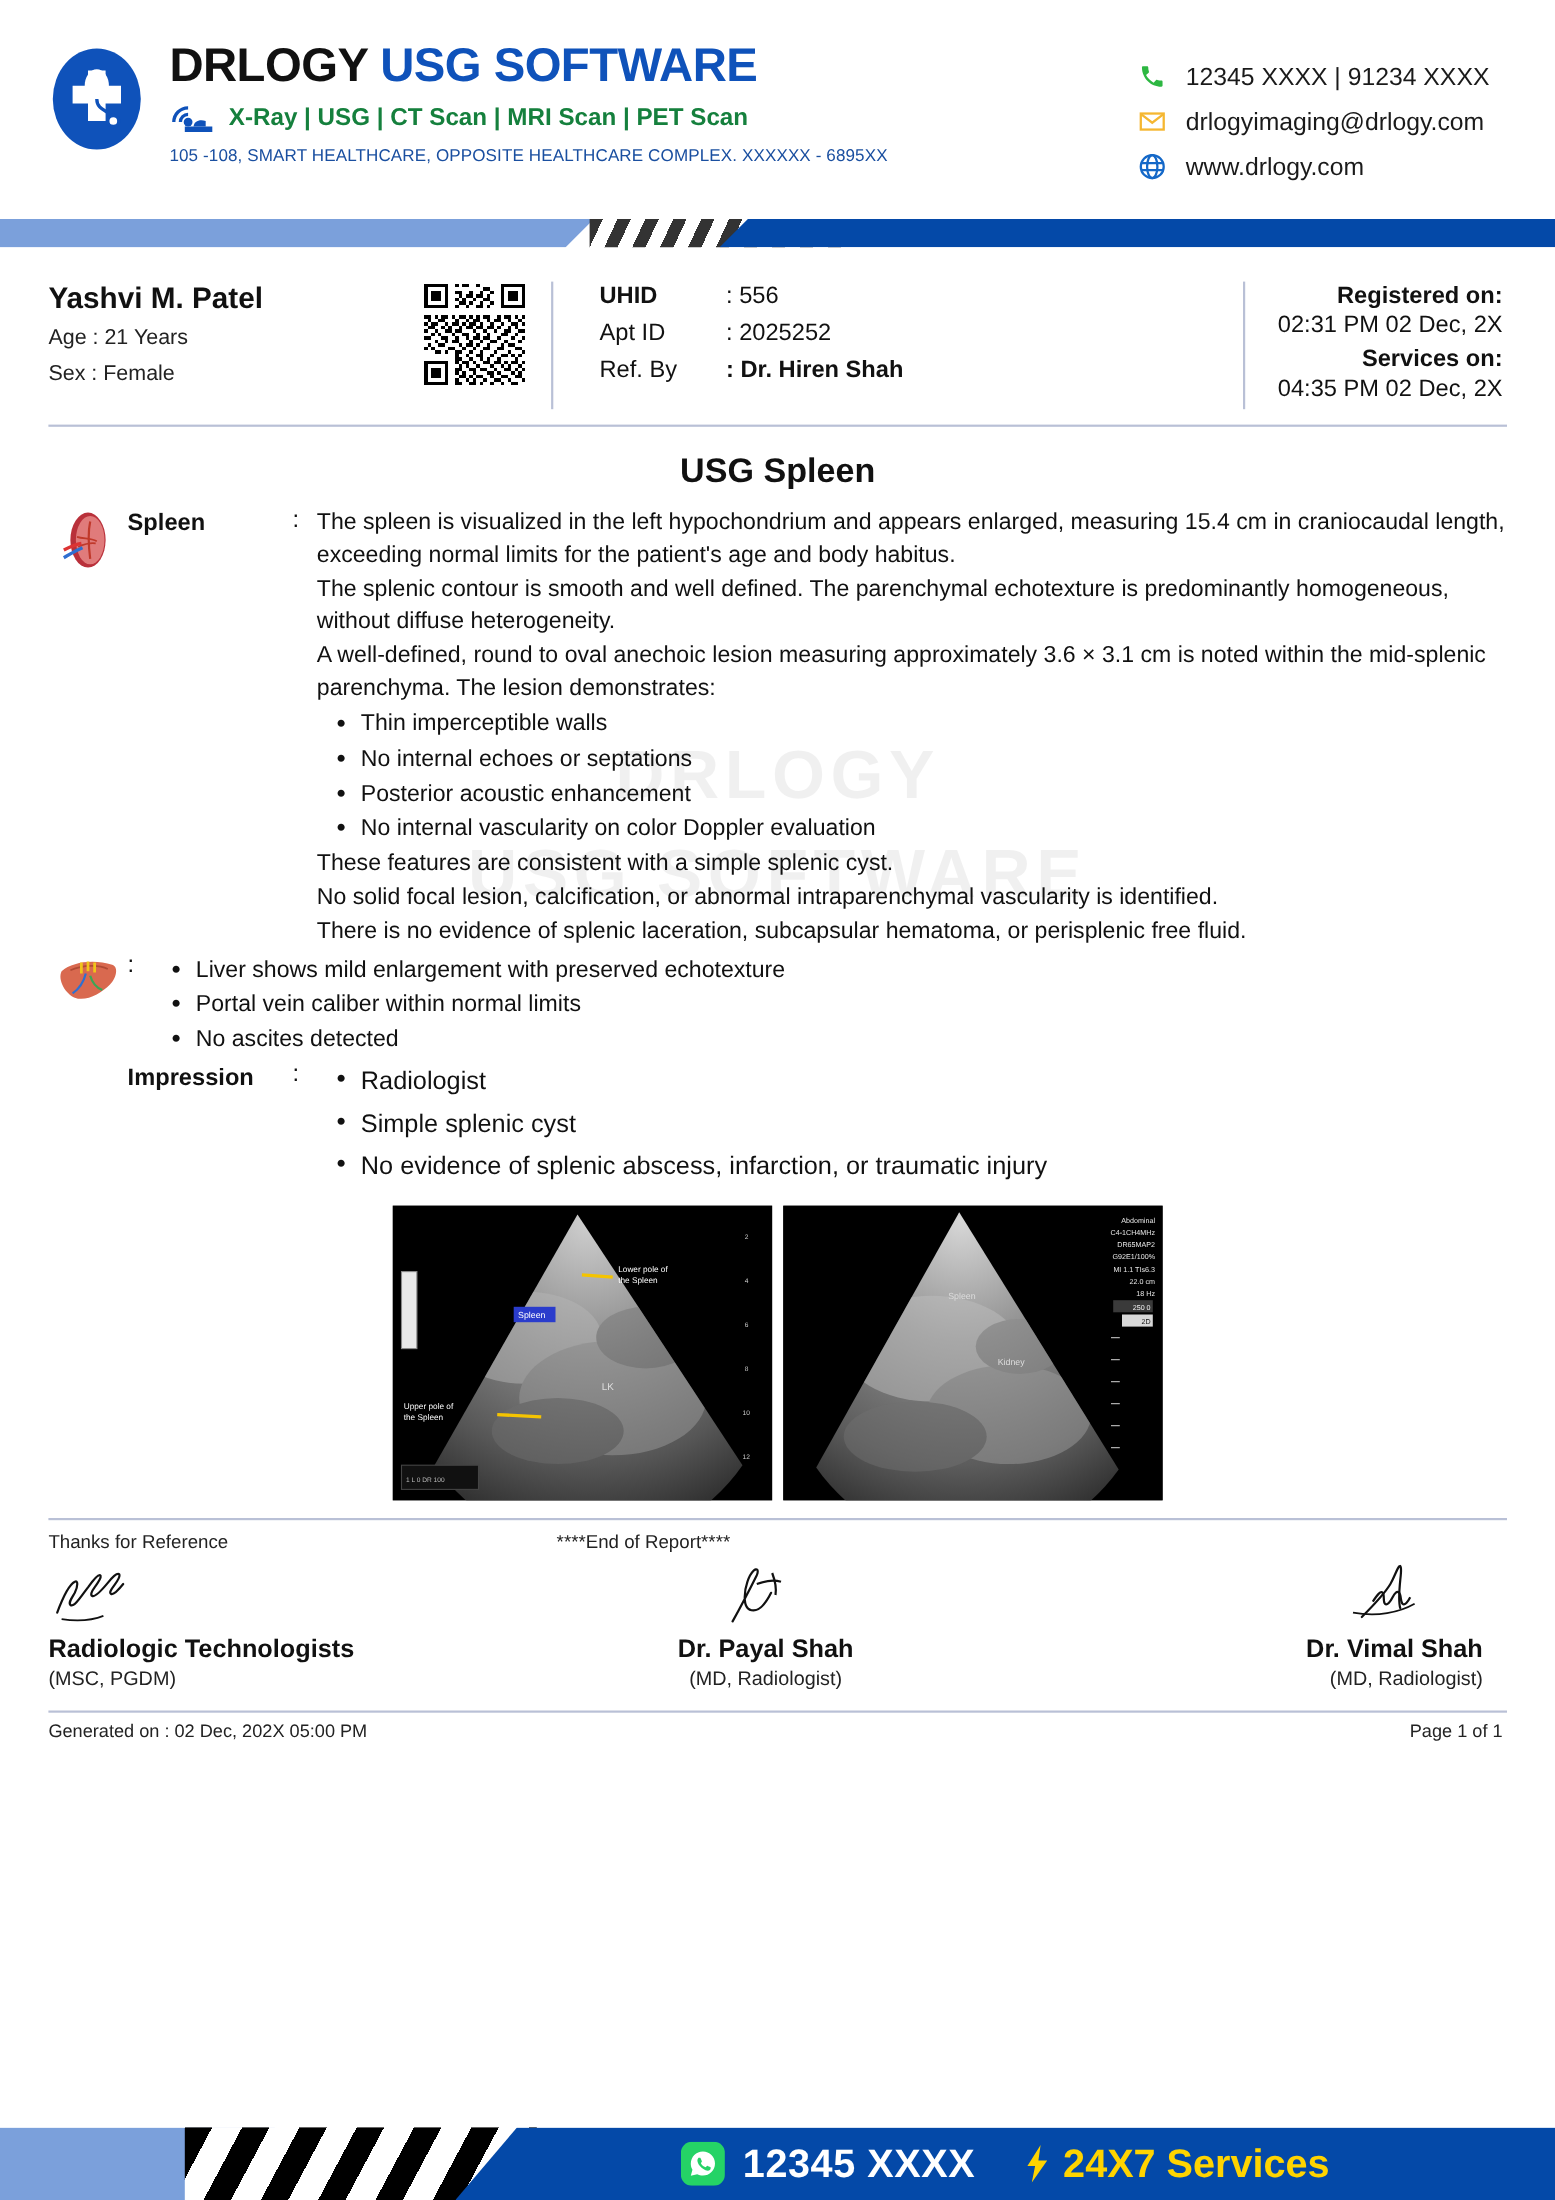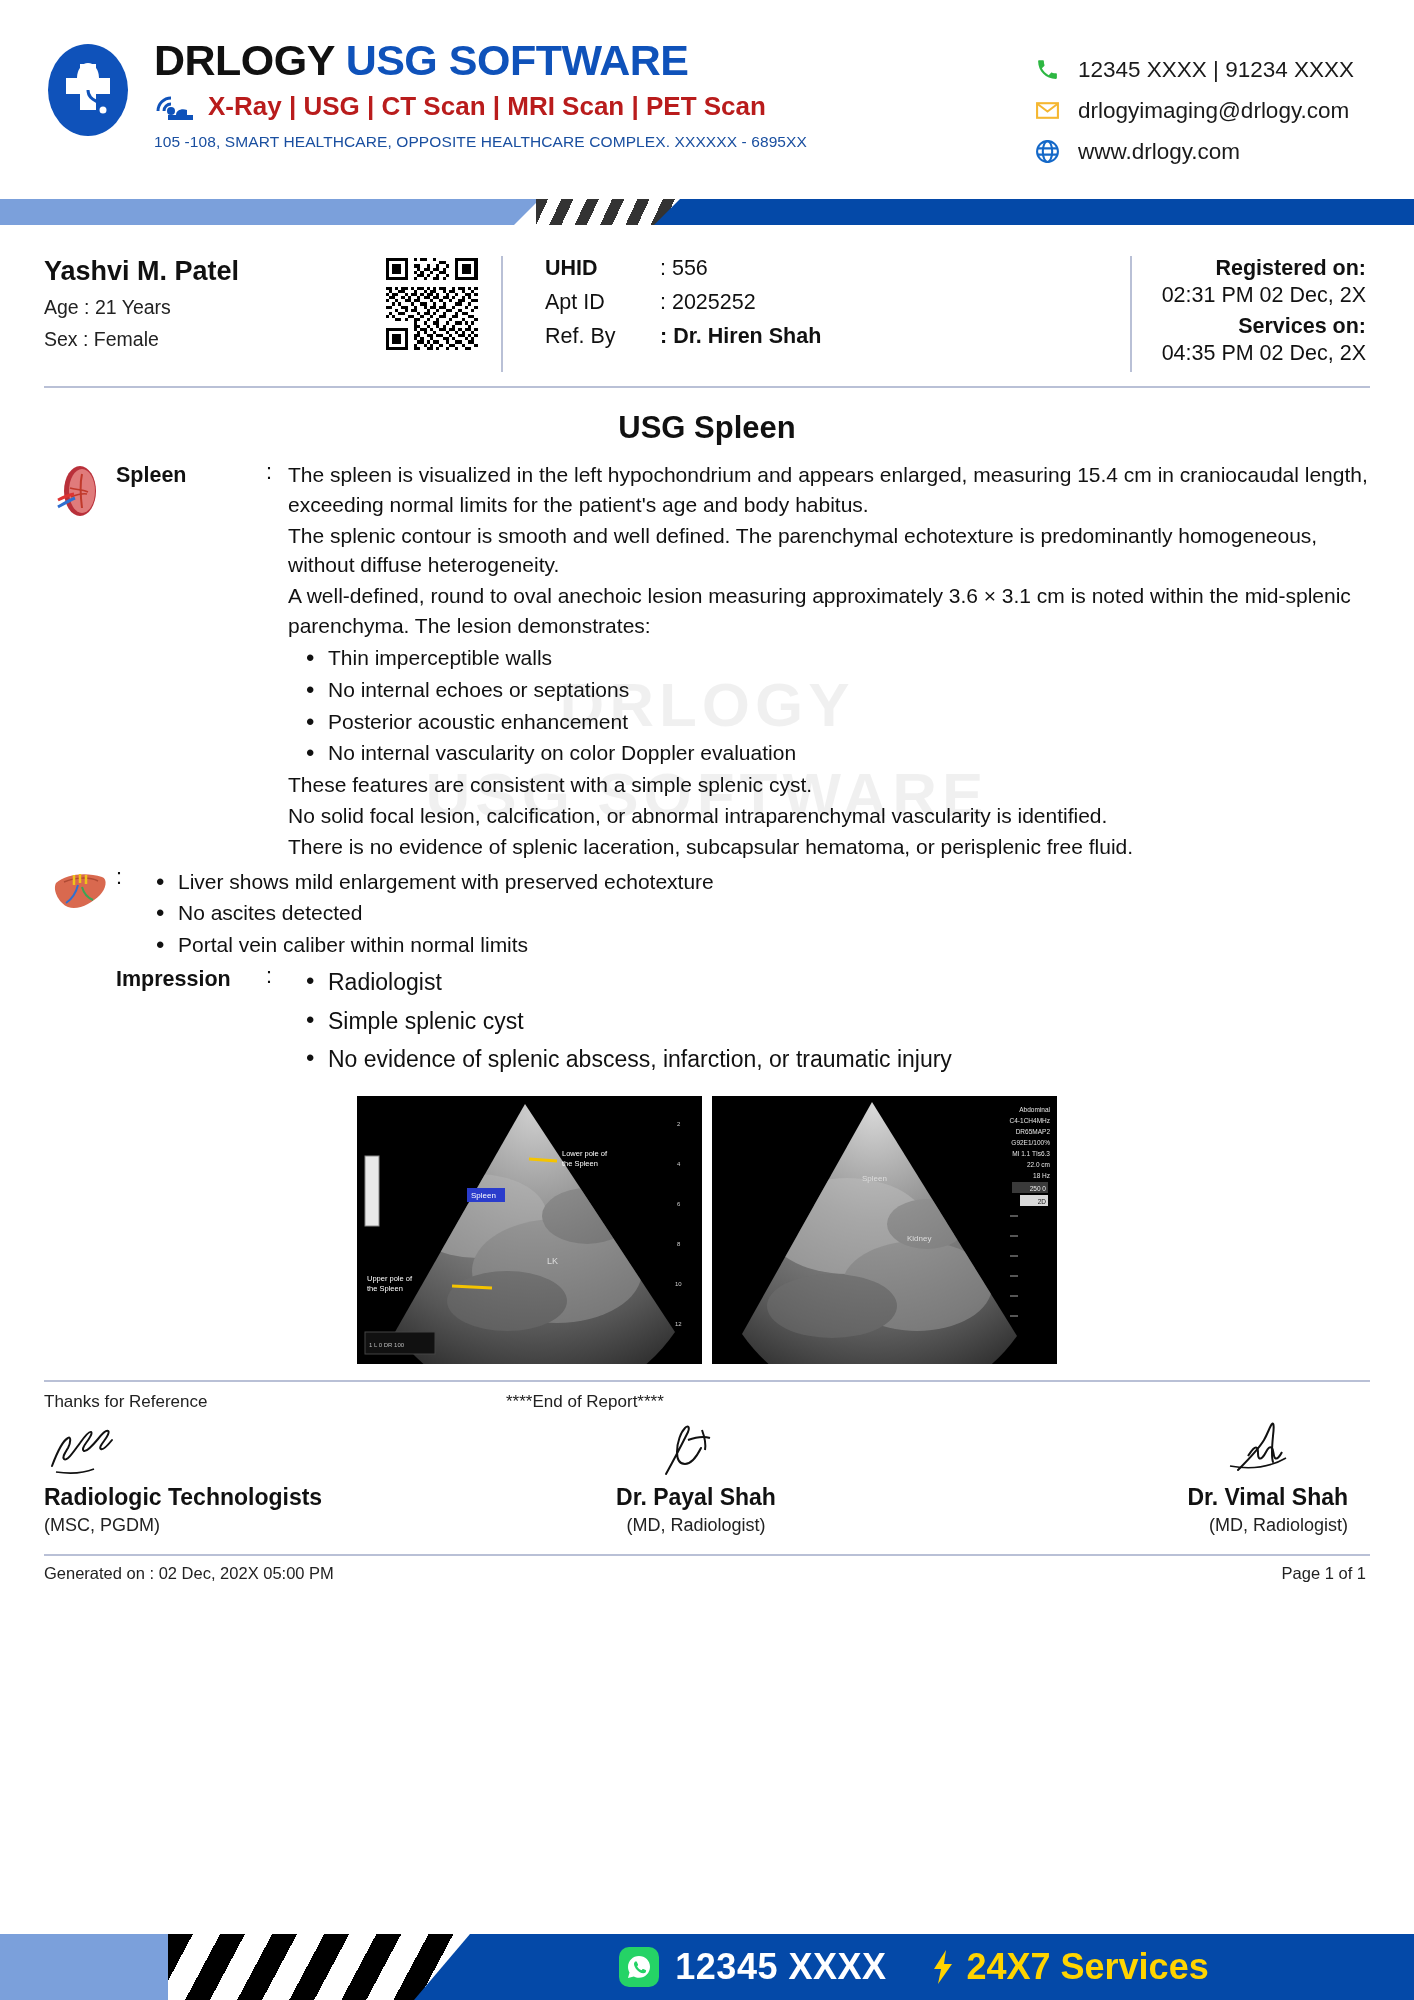--- a/index.html
+++ b/index.html
@@ -10,21 +10,21 @@
   
   .header { display:flex; align-items:flex-start; padding:38px 44px 0 44px; }
   .logo-wrap { width:96px; flex:0 0 96px; padding-top:4px; }
   .logo { width:88px; height:96px; }
   .brand { flex:0 0 auto; padding-left:14px; }
   .brand-title { font-size:43px; font-weight:bold; letter-spacing:-0.5px;
       color:#111; line-height:1.06; white-space:nowrap; }
   .brand-title .blue { color:#0f52ba; }
   .brand-sub-row { display:flex; align-items:center; gap:12px; margin-top:7px; }
   .scan-icon { width:42px; height:32px; flex:0 0 42px; }
-  .brand-sub { font-size:26px; font-weight:bold; color:#b91c1c; white-space:nowrap; }
+  .brand-sub { font-size:22px; font-weight:bold; color:#15803d; white-space:nowrap; }
   .brand-addr { font-size:15.5px; color:#1a4fa0; margin-top:10px;
       letter-spacing:0.1px; white-space:nowrap; }
   .contacts { margin-left:auto; padding-top:18px; padding-right:16px; }
   .c-row { display:flex; align-items:center; gap:17px; margin-bottom:14px; }
   .c-ico { width:27px; height:27px; flex:0 0 27px; display:flex;
       align-items:center; justify-content:center; }
   .c-txt { font-size:22.5px; color:#1a1a1a; white-space:nowrap; }
 
   
   .banner { position:relative; width:100%; height:26px; margin-top:20px; overflow:hidden; }
@@ -447,22 +447,22 @@
         <path d="M12 13c12-5 26-5 34-1" stroke="#b04a34" stroke-width="1.5" fill="none"></path>
         <path d="M22 6v10M28 5v9M34 6v9" stroke="#f0c419" stroke-width="2.5"></path>
         <path d="M26 16c-2 8-6 14-12 18" stroke="#2f6fd0" stroke-width="2" fill="none"></path>
         <path d="M30 18c2 7 6 11 11 13" stroke="#3aa655" stroke-width="2" fill="none"></path>
       </svg>
     </div>
     <div class="sec-colon">:</div>
     <div class="sec-body">
       <ul>
         <li>Liver shows mild enlargement with preserved echotexture</li>
+        <li>Portal vein caliber within normal limits</li>
         <li>No ascites detected</li>
-        <li>Portal vein caliber within normal limits</li>
       </ul>
     </div>
   </div>
 
   <div class="section imp">
     <div class="sec-icon"></div>
     <div class="sec-label">Impression</div>
     <div class="sec-colon">:</div>
     <div class="sec-body">
       <ul>

